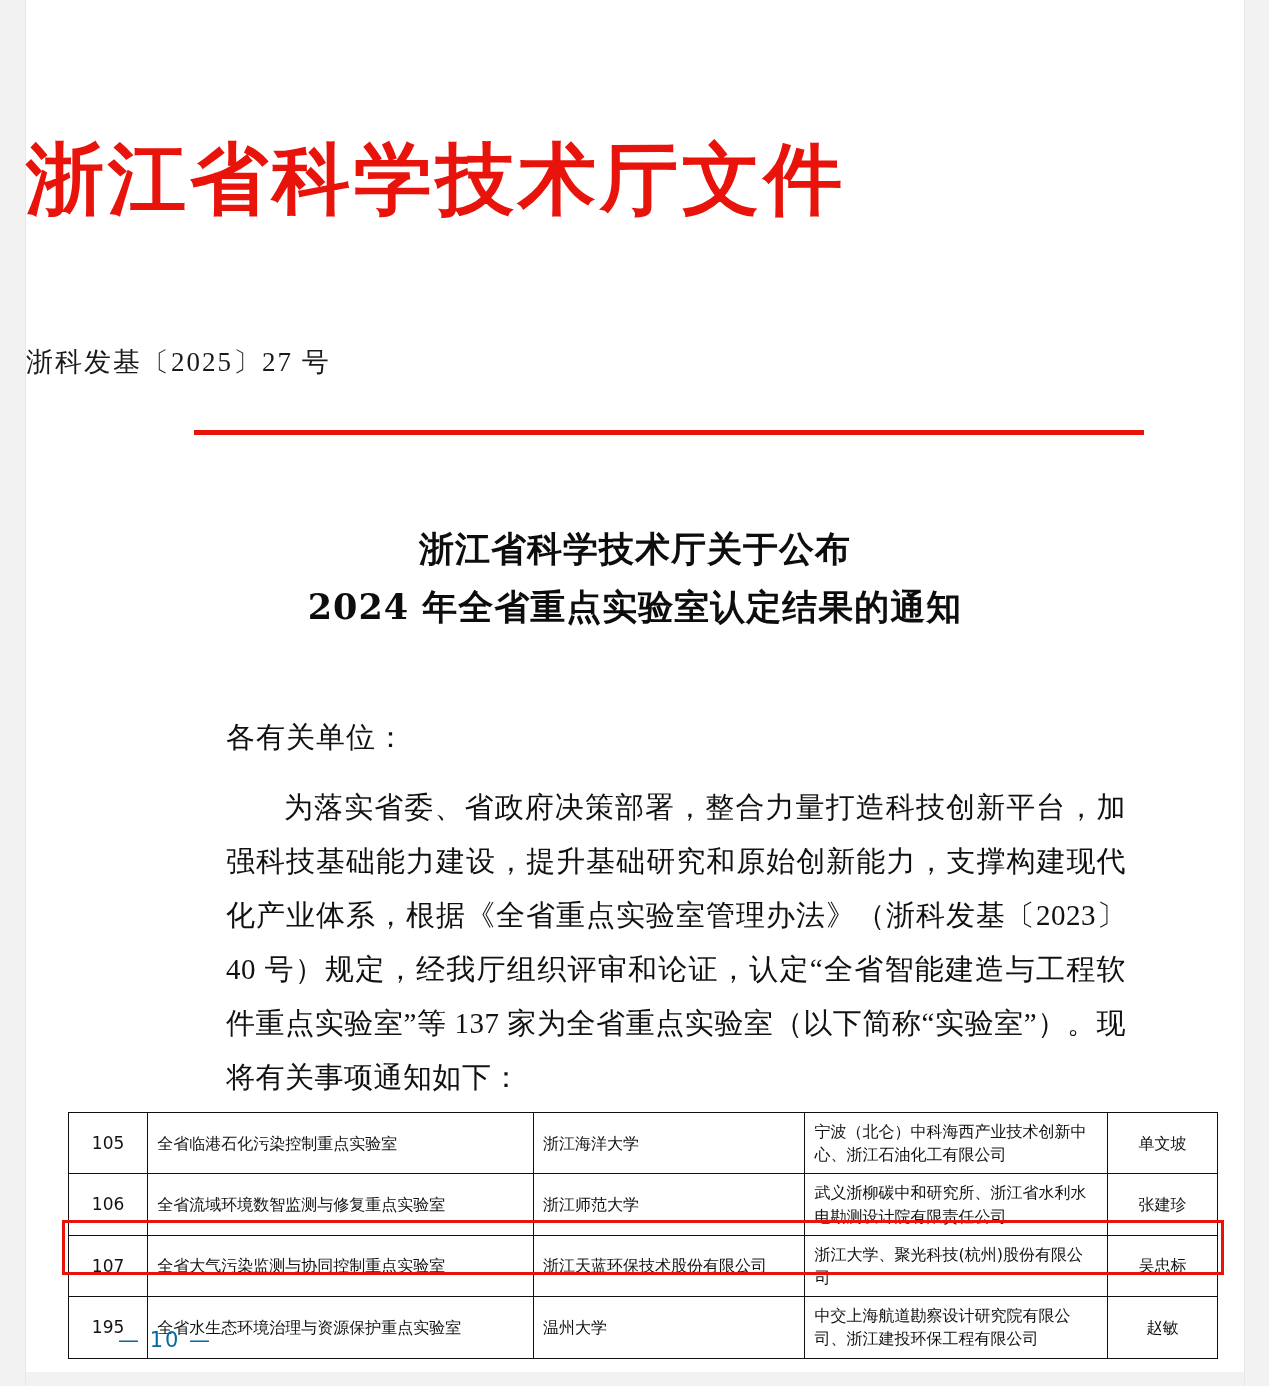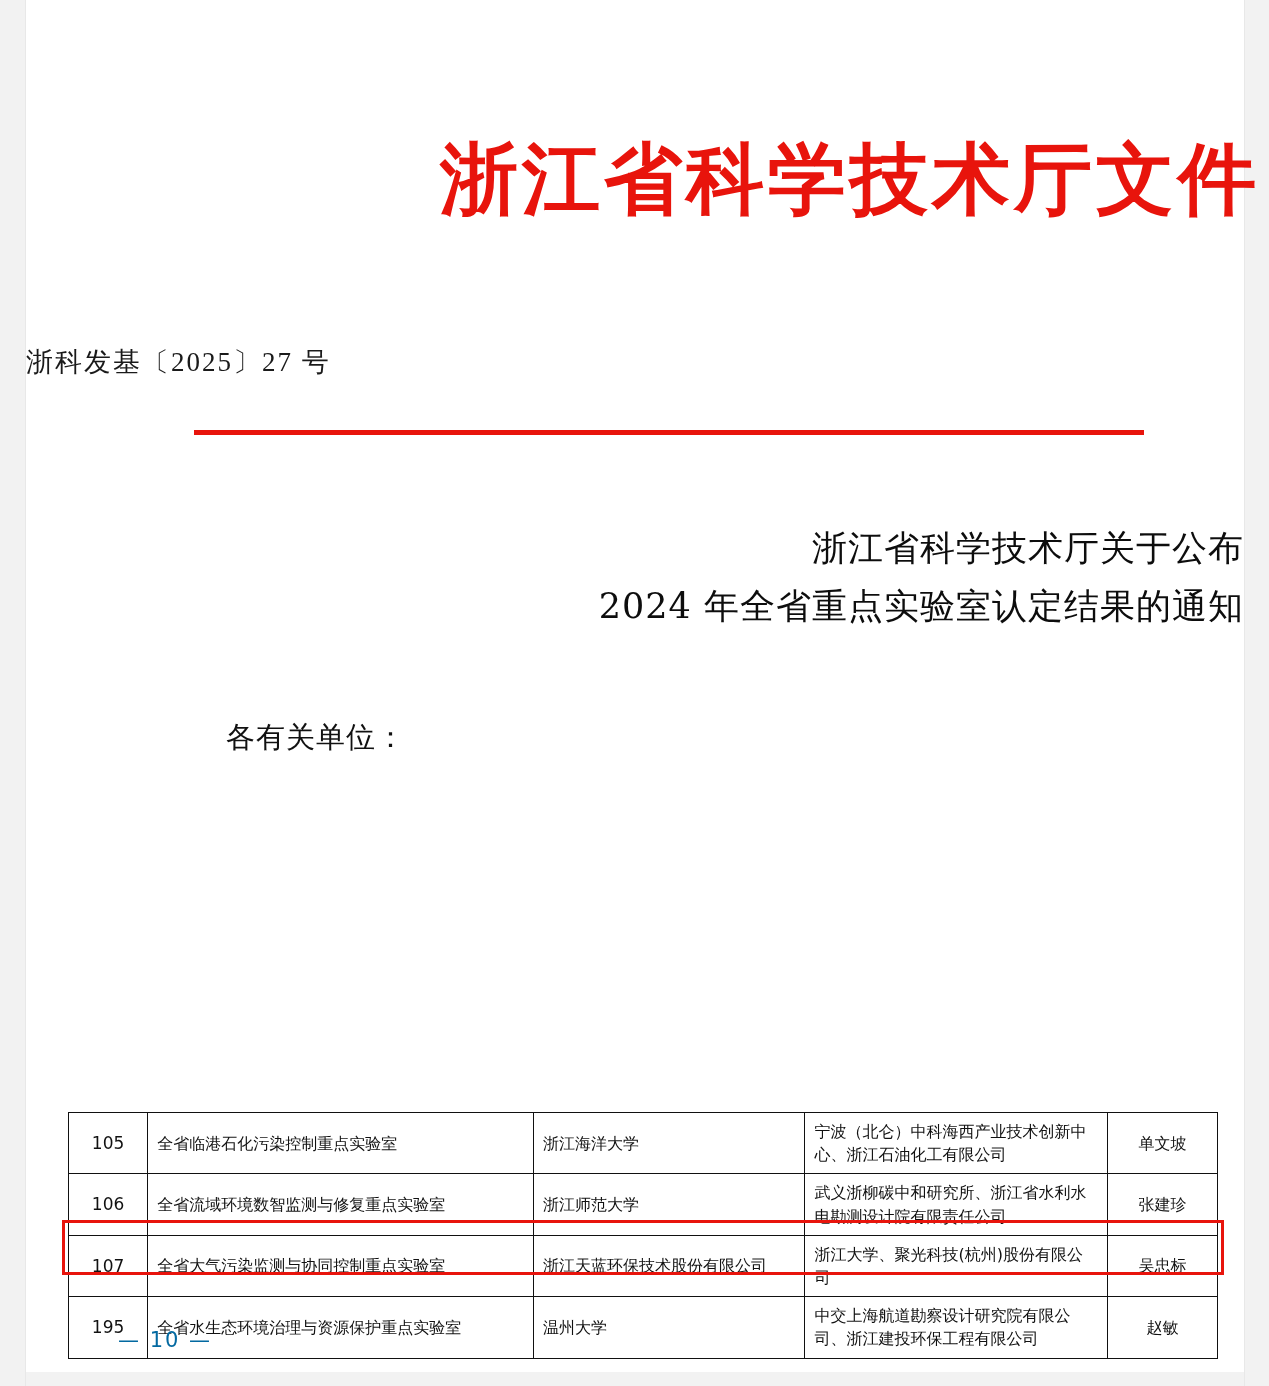--- a/index.html
+++ b/index.html
@@ -29,23 +29,23 @@
     width: 1218px;
     height: 1386px;
     background: #ffffff;
     box-shadow: 0 0 0 1px #e8e8e8;
   }
 
   
   .masthead {
     position: absolute;
     top: 140px;
-    left: 16px;
-    width: 100%;
-    text-align: right;
+    left: 0;
+    width: 100%;
+    text-align: left;
   }
   .masthead .title {
     font-family: "DejaVu Serif", "Liberation Serif", serif;
     font-weight: bold;
     font-size: 78px;
     letter-spacing: 4px;
     color: #e8140c;
     line-height: 1;
     white-space: nowrap;
   }
@@ -68,23 +68,23 @@
     height: 5px;
     background: #e8140c;
   }
 
   
   .doc-heading {
     position: absolute;
     top: 520px;
     left: 0;
     width: 100%;
-    text-align: right;
+    text-align: center;
     font-family: "DejaVu Serif", "Liberation Serif", serif;
-    font-weight: normal;
+    font-weight: bold;
     font-size: 35px;
     line-height: 1.65;
     letter-spacing: 1px;
     color: #0d0d0d;
   }
 
   
   .salutation {
     position: absolute;
     top: 718px;
@@ -197,20 +197,21 @@
 
   <div class="red-rule"></div>
 
   <div class="doc-heading">
     <div>浙江省科学技术厅关于公布</div>
     <div>2024 年全省重点实验室认定结果的通知</div>
   </div>
 
   <div class="salutation">各有关单位：</div>
 
+  <div class="body-text">为落实省委、省政府决策部署，整合力量打造科技创新平台，加强科技基础能力建设，提升基础研究和原始创新能力，支撑构建现代化产业体系，根据《全省重点实验室管理办法》（浙科发基〔2023〕40 号）规定，经我厅组织评审和论证，认定“全省智能建造与工程软件重点实验室”等 137 家为全省重点实验室（以下简称“实验室”）。现将有关事项通知如下：</div>
 
   <div class="table-wrap">
     <table class="listing">
       <tbody>
         <tr>
           <td class="c-no">105</td>
           <td class="c-lab">全省临港石化污染控制重点实验室</td>
           <td class="c-unit">浙江海洋大学</td>
           <td class="c-partner">宁波（北仑）中科海西产业技术创新中心、浙江石油化工有限公司</td>
           <td class="c-person">单文坡</td>

